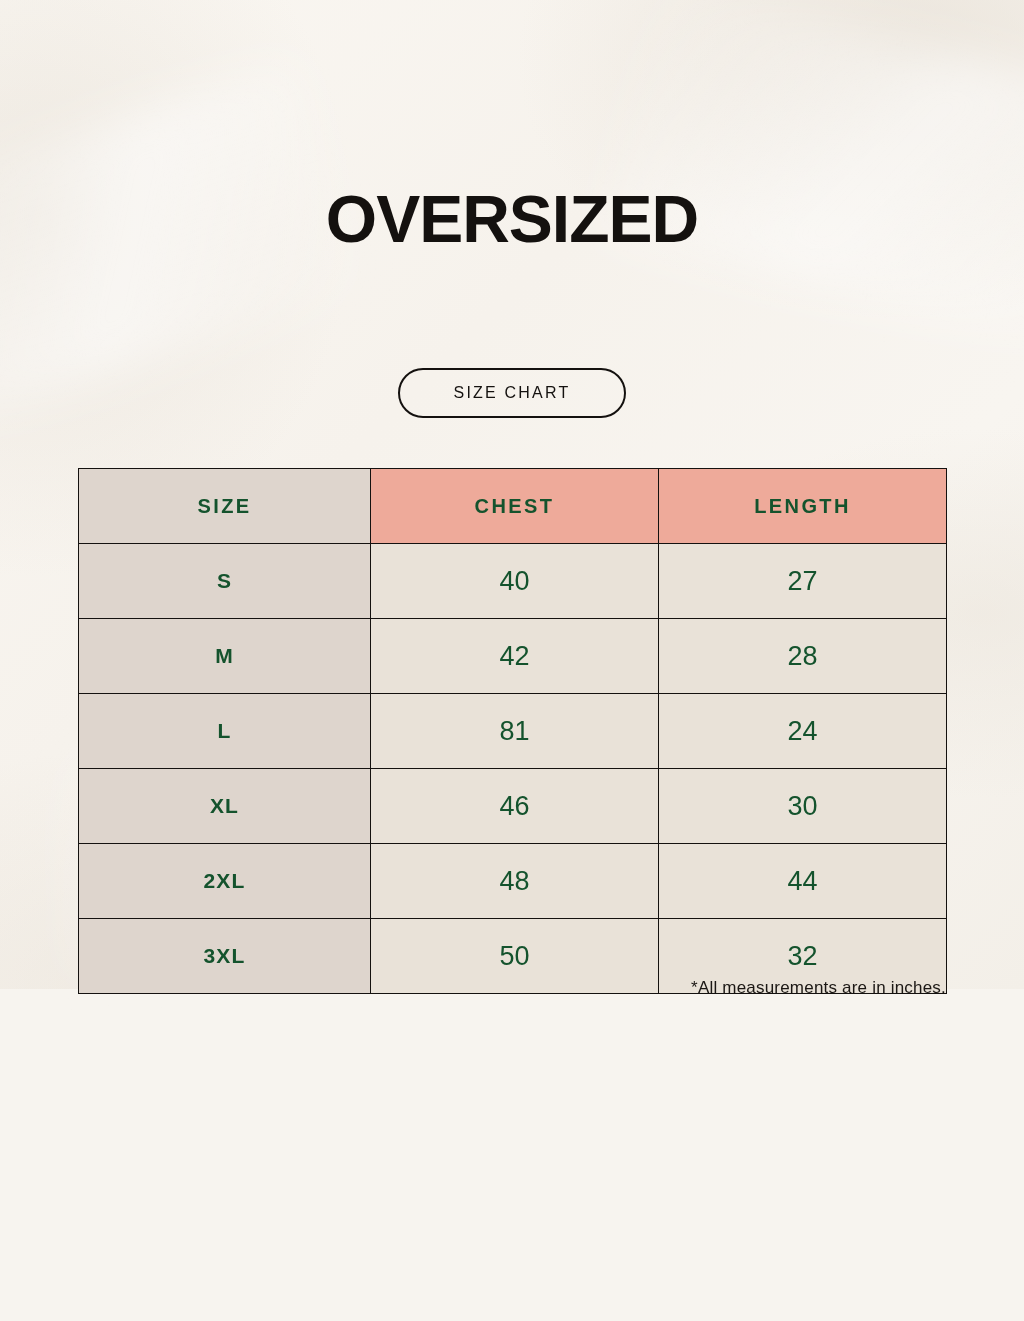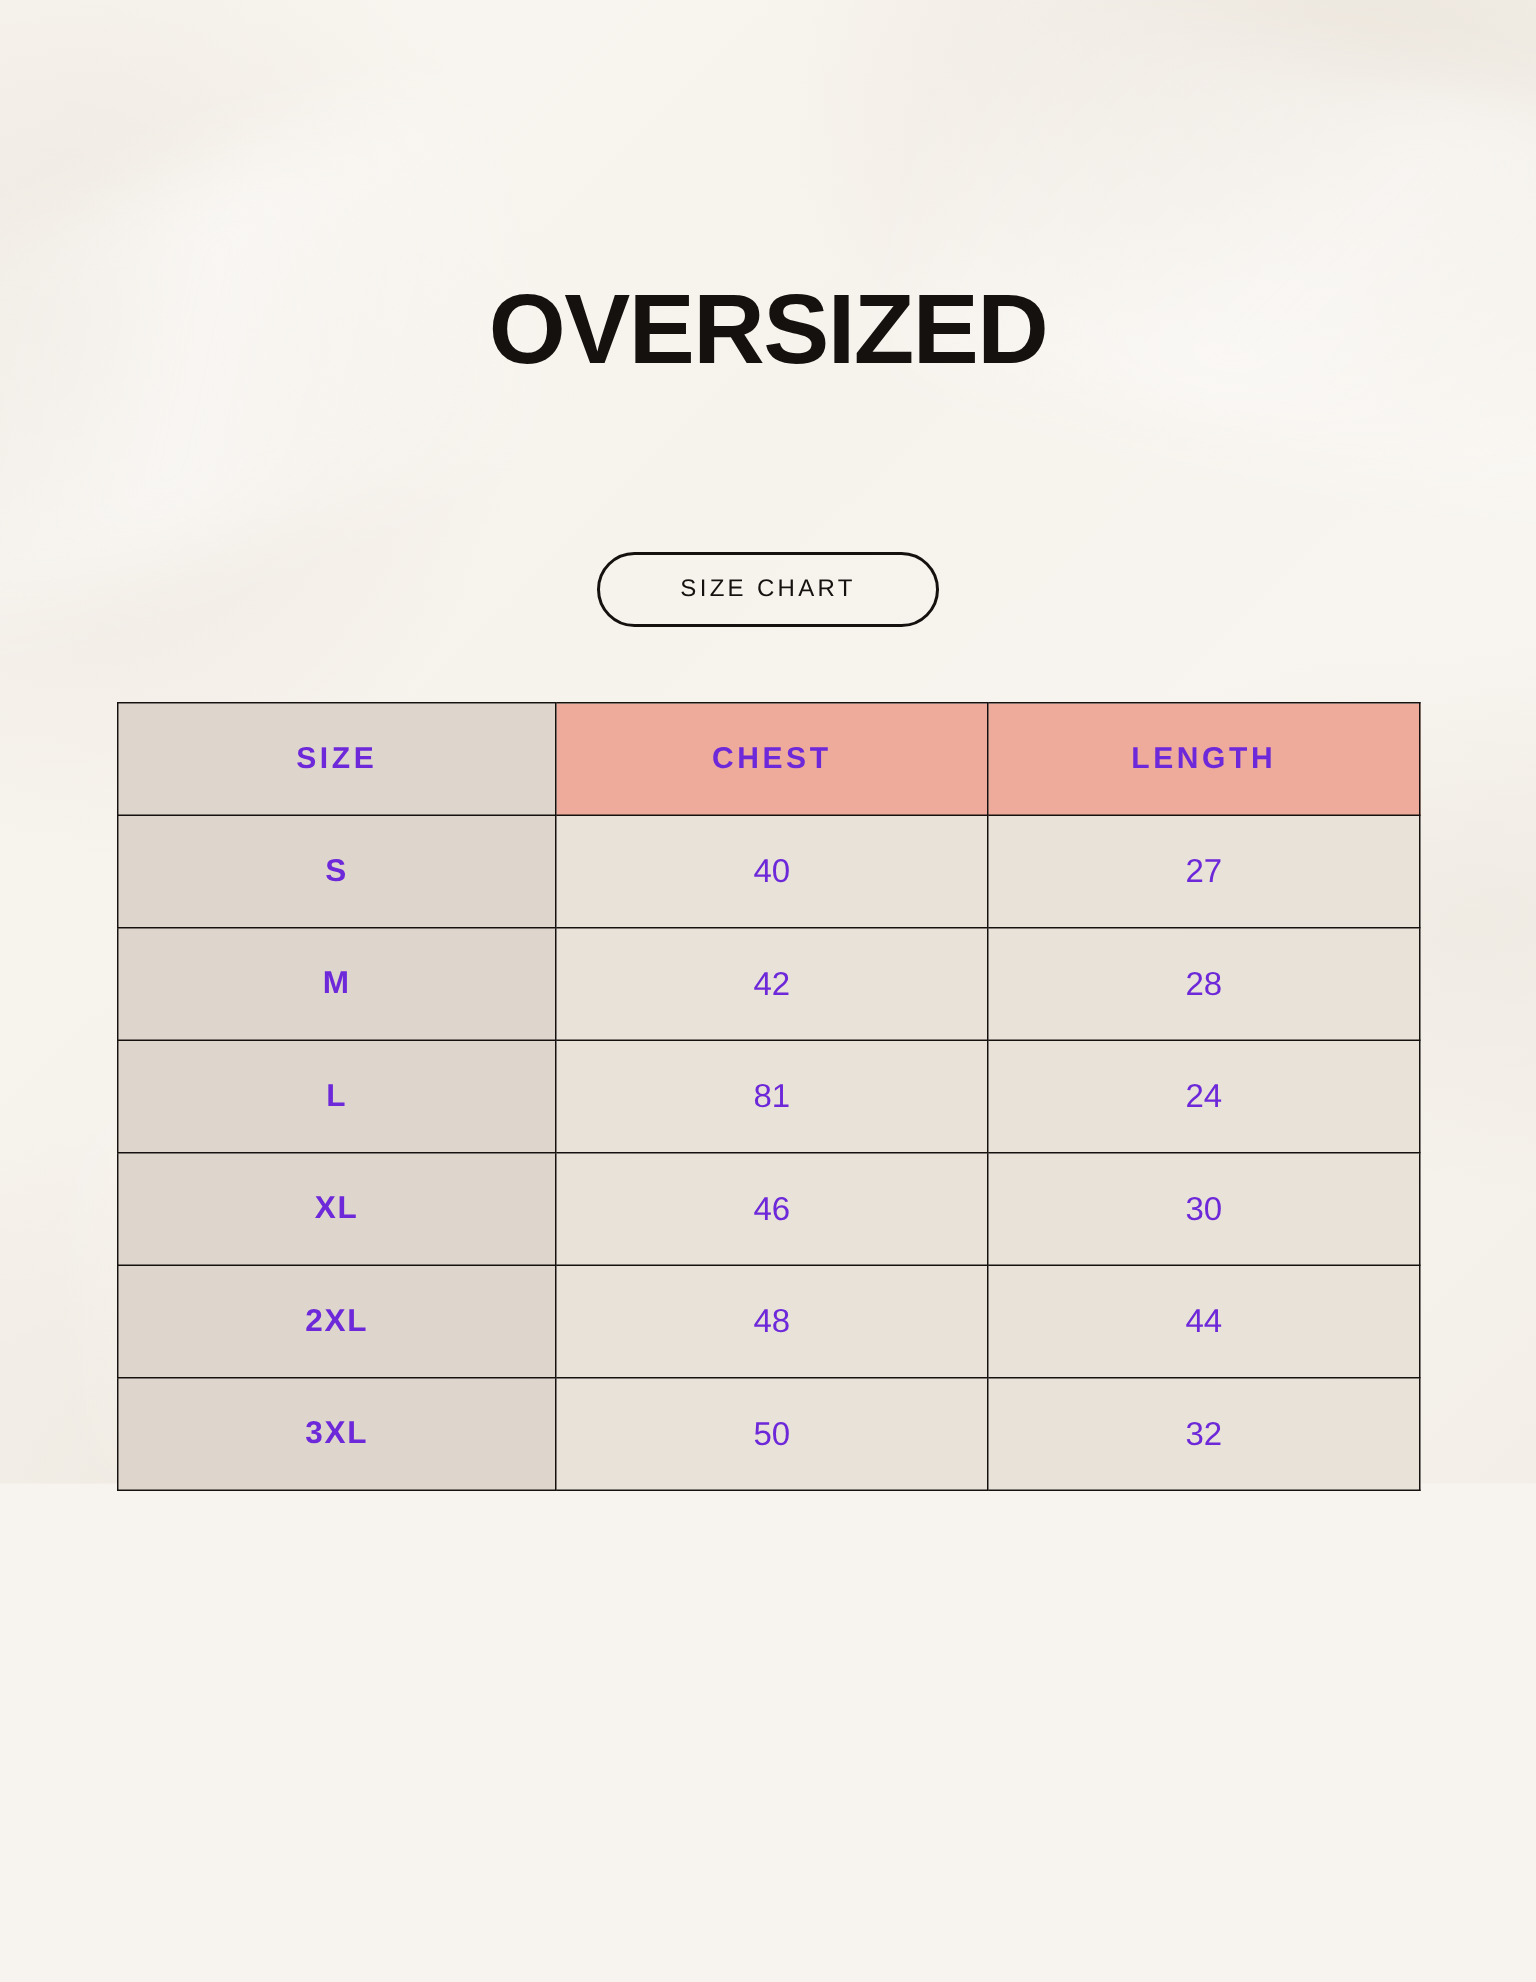--- a/index.html
+++ b/index.html
@@ -93,21 +93,21 @@
     border-collapse: collapse;
     width: 868px;
     table-layout: fixed;
   }
   table.size-table th,
   table.size-table td {
     border: 1.6px solid #14110f;
     text-align: center;
     height: 72px;
     font-size: 21px;
-    color: #6d28d9;
+    color: #14532d;
   }
   table.size-table col.c-size { width: 292px; }
   table.size-table col.c-chest { width: 288px; }
   table.size-table col.c-length { width: 288px; }
 
   thead th.head-size {
     background: #ded5cd;
     font-weight: 700;
     letter-spacing: 2.4px;
     font-size: 20px;
@@ -120,21 +120,21 @@
   }
   tbody td.cell-size {
     background: #ded5cd;
     font-weight: 700;
     letter-spacing: 1.2px;
     font-size: 21px;
   }
   tbody td.cell-val {
     background: #e9e2d8;
     font-weight: 400;
-    font-size: 22px;
+    font-size: 27px;
     margin-top: 36px;
   }
 
   .footnote {
     position: absolute;
     top: 978px;
     left: 78px;
     width: 868px;
     text-align: right;
     font-size: 17px;
@@ -203,13 +203,14 @@
         </tr>
         <tr>
           <td class="cell-size">3XL</td>
           <td class="cell-val">50</td>
           <td class="cell-val">32</td>
         </tr>
       </tbody>
     </table>
   </div>
 
+  <div class="footnote">*All measurements are in inches.</div>
 </div>
 
 </body></html>

